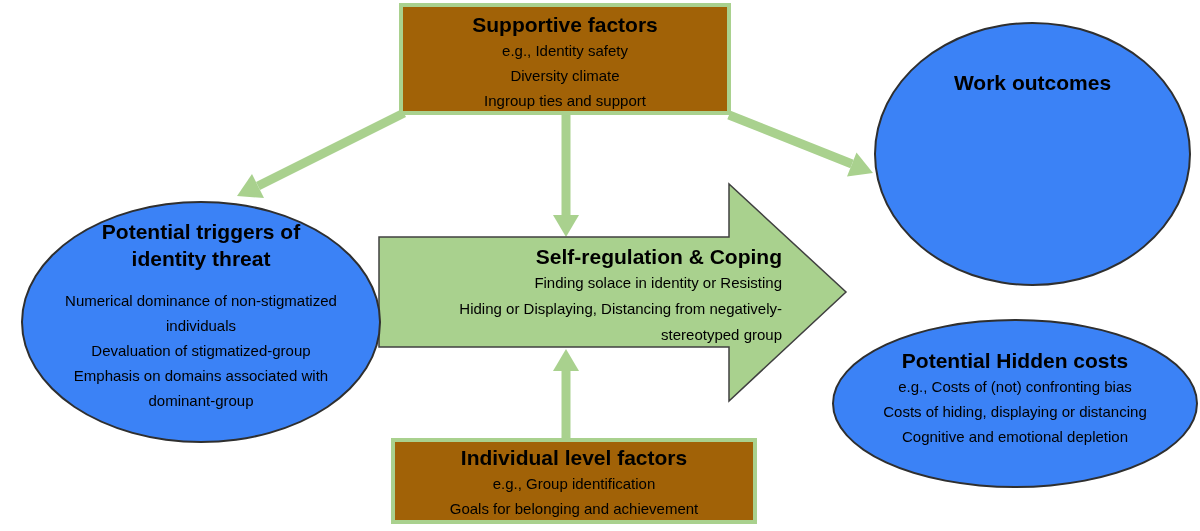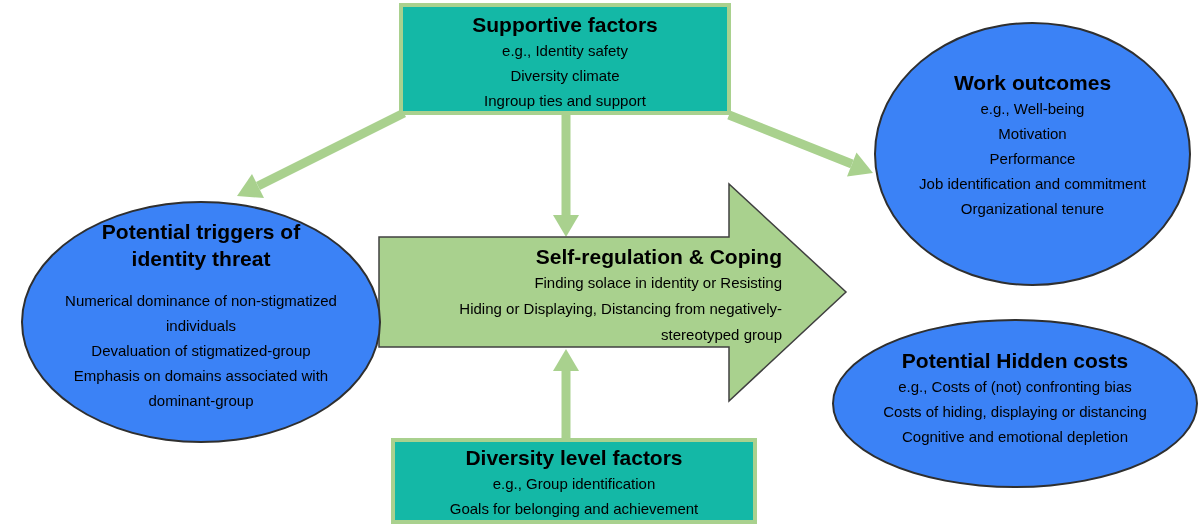--- a/index.html
+++ b/index.html
@@ -2,21 +2,21 @@
 <html><head>
 <meta charset="utf-8">
 <style>
   html,body{margin:0;padding:0;background:#ffffff;}
   #canvas{
     position:relative;width:1200px;height:531px;background:#ffffff;
     font-family:"Liberation Sans",sans-serif;color:#000000;overflow:hidden;
   }
   #connector-layer{position:absolute;left:0;top:0;width:1200px;height:531px;}
   .node{position:absolute;text-align:center;box-sizing:border-box;}
-  .box{background:#14b8a6;border:4px solid #a9d18e;}
+  .box{background:#a16207;border:4px solid #a9d18e;}
   .ellipse{background:#3b82f6;border:2px solid #2f2f2f;border-radius:50%;}
   .title{font-weight:bold;font-size:21px;line-height:27px;}
   .line{font-size:15px;line-height:25px;}
   .nowrap{white-space:nowrap;}
 
   #node-supportive{left:399px;top:3px;width:332px;height:112px;padding-top:4px;}
   #node-individual{left:391px;top:438px;width:366px;height:86px;padding-top:2px;}
 
   #node-triggers{left:21px;top:201px;width:360px;height:242px;padding-top:15px;}
   #node-triggers .title{max-width:260px;margin:0 auto;}
@@ -77,35 +77,28 @@
   </div>
 
   <div class="node" id="coping-text">
     <div class="title">Self-regulation &amp; Coping</div>
     <div class="line">Finding solace in identity or Resisting</div>
     <div class="line">Hiding or Displaying, Distancing from negatively-stereotyped group</div>
   </div>
 
   <div class="node ellipse" id="node-work">
     <div class="title">Work outcomes</div>
-    <div class="body">
-      <div class="line">e.g., Well-being</div>
-      <div class="line">Motivation</div>
-      <div class="line">Performance</div>
-      <div class="line">Job identification and commitment</div>
-      <div class="line">Organizational tenure</div>
-    </div>
   </div>
 
   <div class="node ellipse" id="node-costs">
     <div class="title">Potential Hidden costs</div>
     <div class="line nowrap">e.g., Costs of (not) confronting bias</div>
     <div class="line nowrap">Costs of hiding, displaying or distancing</div>
     <div class="line nowrap">Cognitive and emotional depletion</div>
   </div>
 
   <div class="node box" id="node-individual">
-    <div class="title">Diversity level factors</div>
+    <div class="title">Individual level factors</div>
     <div class="line nowrap">e.g., Group identification</div>
     <div class="line nowrap">Goals for belonging and achievement</div>
   </div>
 
 </div>
 
 </body></html>

